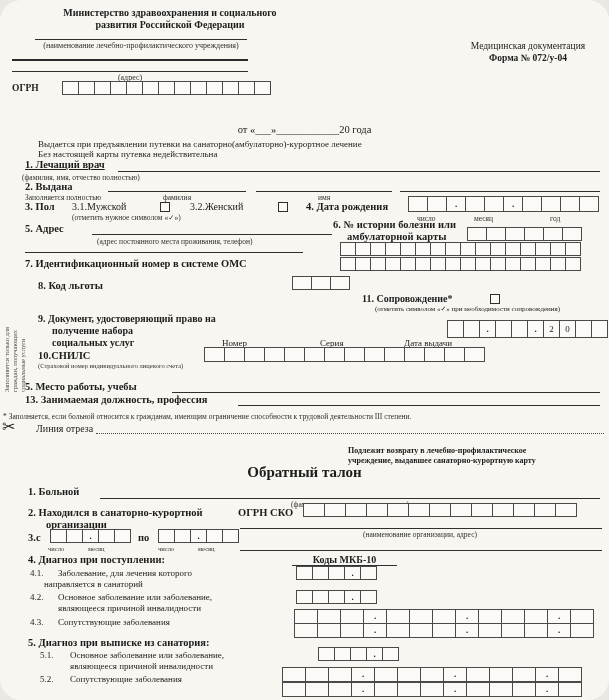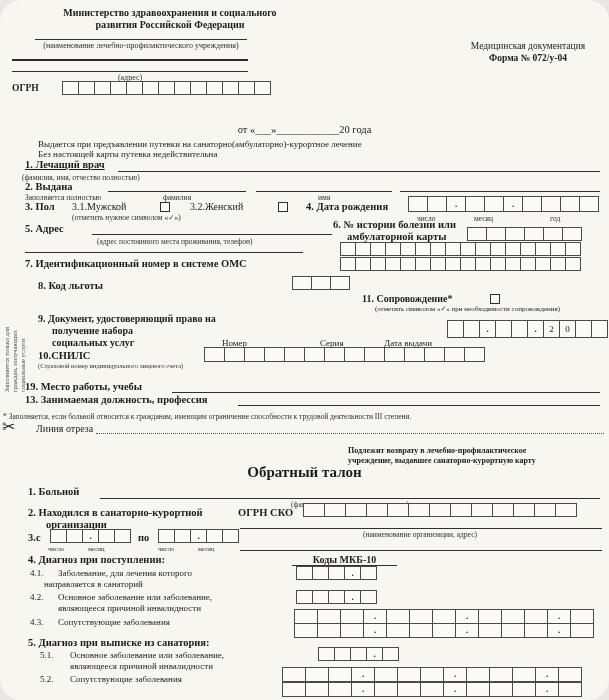--- a/index.html
+++ b/index.html
@@ -164,21 +164,21 @@
   <span class="ckb abs" style="left:490px;top:294px;"></span>
   <div class="abs c" style="left:330px;top:305px;width:275px;font-size:7px;">(отметить символом «✓» при необходимости сопровождения)</div>
 
   <div class="abs b t10" style="left:38px;top:313px;">9. Документ, удостоверяющий  право на</div>
   <div class="abs b t10" style="left:52px;top:325px;">получение набора</div>
   <div class="abs b t10" style="left:52px;top:337px;">социальных услуг</div>
   <div class="abs t9" style="left:222px;top:338px;">Номер</div>
   <div class="ln" style="top:347px;left:254px;width:58px;"></div>
   <div class="abs t9" style="left:320px;top:338px;">Серия</div>
   <div class="ln" style="top:347px;left:352px;width:35px;"></div>
-  <div class="abs t9" style="left:384px;top:338px;">Дата выдачи</div>
+  <div class="abs t9" style="left:404px;top:338px;">Дата выдачи</div>
   <div class="cells w17 h18" style="left:447px;top:320px;">
       <span class="bc"></span>
       <span class="bc"></span>
       <span class="bc bc-dot">.</span>
       <span class="bc"></span>
       <span class="bc"></span>
       <span class="bc bc-dot">.</span>
       <span class="bc">2</span>
       <span class="bc">0</span>
       <span class="bc"></span>
@@ -203,21 +203,21 @@
       <span class="bc"></span>
       <span class="bc"></span>
     </div>
 
   <div class="abs vert" style="left:3px;top:392px;">
     <div>Заполняется только для</div>
     <div>граждан, получающих</div>
     <div>социальные услуги</div>
   </div>
 
-  <div class="abs b t105" style="left:25px;top:381px;">19. Место работы, учебы</div>
+  <div class="abs b t105" style="left:25px;top:381px;">5. Место работы, учебы</div>
   <div class="ln" style="top:392px;left:172px;width:428px;"></div>
   <div class="abs b t105" style="left:25px;top:394px;">13. Занимаемая должность, профессия</div>
   <div class="ln" style="top:405px;left:238px;width:362px;"></div>
 
   <div class="abs cap" style="left:3px;top:412px;width:600px;">* Заполняется, если больной относится к гражданам, имеющим ограничение способности к трудовой деятельности III степени.</div>
 
   <div class="abs" style="left:2px;top:417px;font-size:16px;">✂</div>
   <div class="abs t10" style="left:36px;top:423px;">Линия отреза</div>
   <div class="ln dot" style="top:433px;left:96px;width:508px;"></div>
 

